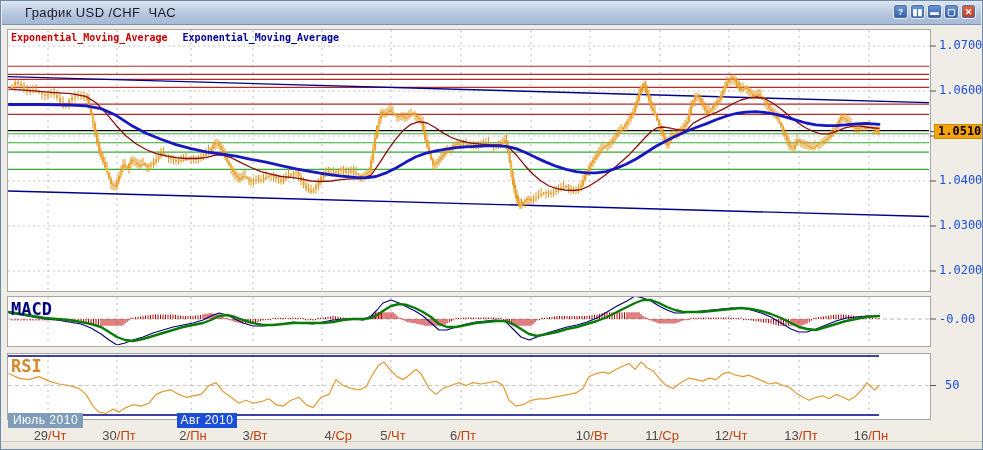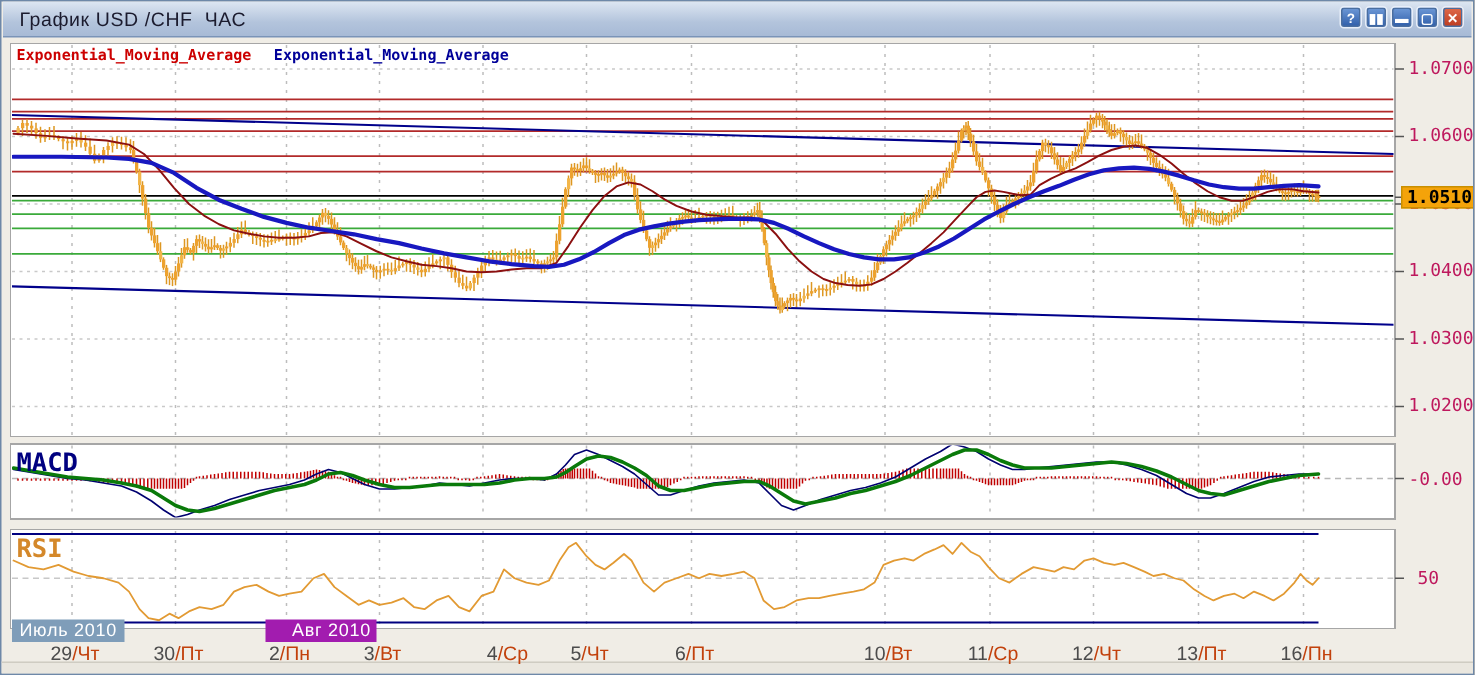--- a/index.html
+++ b/index.html
@@ -8,38 +8,38 @@
     background:#f0ede6;
     font-family:"Liberation Sans",sans-serif;
     border:1px solid #6e88a8;box-sizing:border-box;
   }
   .titlebar{
     position:absolute;left:1px;top:0;right:1px;height:23px;
     background:linear-gradient(#dde6f2,#b3c4dc 60%,#a7bad6);
     border-bottom:1px solid #7a94b8;
   }
   .title{
-    position:absolute;left:11px;top:4px;font-size:13px;color:#1b1b2e;
+    position:absolute;left:23px;top:4px;font-size:13px;color:#1b1b2e;
     letter-spacing:.4px;white-space:pre;text-align:right;
   }
   .btns{position:absolute;right:5px;top:3px;display:flex;gap:2px;}
   .tbtn{
     width:15px;height:15px;border-radius:3px;
     background:linear-gradient(#6f9ad8,#2d5ca8);
     border:1px solid #e8eef8;box-shadow:0 0 0 1px #4a6ea0 inset;
     color:#fff;font-size:9px;font-weight:bold;line-height:14px;text-align:center;
     box-sizing:border-box;cursor:default;
   }
   .tbtn.close{background:linear-gradient(#e06a4a,#bb3a20);}
   .lbl{position:absolute;white-space:nowrap;}
   .mono{font-family:"DejaVu Sans Mono",monospace;}
   .legend{position:absolute;left:10px;top:31px;font-family:"DejaVu Sans Mono",monospace;font-size:10px;font-weight:bold;}
   .legend span{margin-right:9px;}
   .ind-label{font-family:"DejaVu Sans Mono",monospace;font-size:17px;font-weight:bold;}
-  .axis-num{font-size:12px;color:#be185d;text-align:center;}
+  .axis-num{font-size:12px;color:#1d4ed8;text-align:center;}
   .price-tag{
     padding:0 3px;font-size:12px;font-weight:600;color:#000;
     border:1px solid #c98f00;line-height:13px;z-index:5;
   }
   .month-tag{
     position:absolute;height:15px;line-height:15px;color:#fff;font-size:12px;
     text-align:center;z-index:4;letter-spacing:.5px;
   }
   .datelab{position:absolute;top:427px;width:56px;text-align:center;font-size:13px;z-index:3;}
   .datelab .d{color:#4c4c4c;}
@@ -1348,21 +1348,21 @@
 
   <div class="lbl ind-label" style="left:10px;top:298px;color:#000080;">MACD</div>
   <div class="lbl ind-label" style="left:10px;top:355px;color:#d4882a;">RSI</div>
 
   <div class="lbl mono axis-num" style="left:938px;top:311px;">-0.00</div>
   <div class="lbl mono axis-num" style="left:944px;top:377px;">50</div>
 
   <div class="lbl mono price-tag" id="price-tag" style="position: absolute; left: 933px; top: 122.5px; background: rgb(244, 163, 10);">1.0510</div>
 
   <div class="month-tag" id="month-0" style="left: 7px; top: 412px; width: 75px; background: rgb(127, 157, 185);">Июль 2010</div>
-  <div class="month-tag" id="month-1" style="left: 176px; top: 412px; width: 60px; background: #a21caf; padding-left: 14px;">Авг 2010</div>
+  <div class="month-tag" id="month-1" style="left: 176px; top: 412px; width: 60px; background: #1d4ed8;">Авг 2010</div>
 
   <div id="price-labels">
       <div class="lbl mono axis-num" style="left: 938px; top: 37px;">1.0700</div>
       <div class="lbl mono axis-num" style="left: 938px; top: 82px;">1.0600</div>
       <div class="lbl mono axis-num" style="left: 938px; top: 127px;">1.0500</div>
       <div class="lbl mono axis-num" style="left: 938px; top: 172px;">1.0400</div>
       <div class="lbl mono axis-num" style="left: 938px; top: 217px;">1.0300</div>
       <div class="lbl mono axis-num" style="left: 938px; top: 262px;">1.0200</div>
     </div>
   <div id="date-labels">

